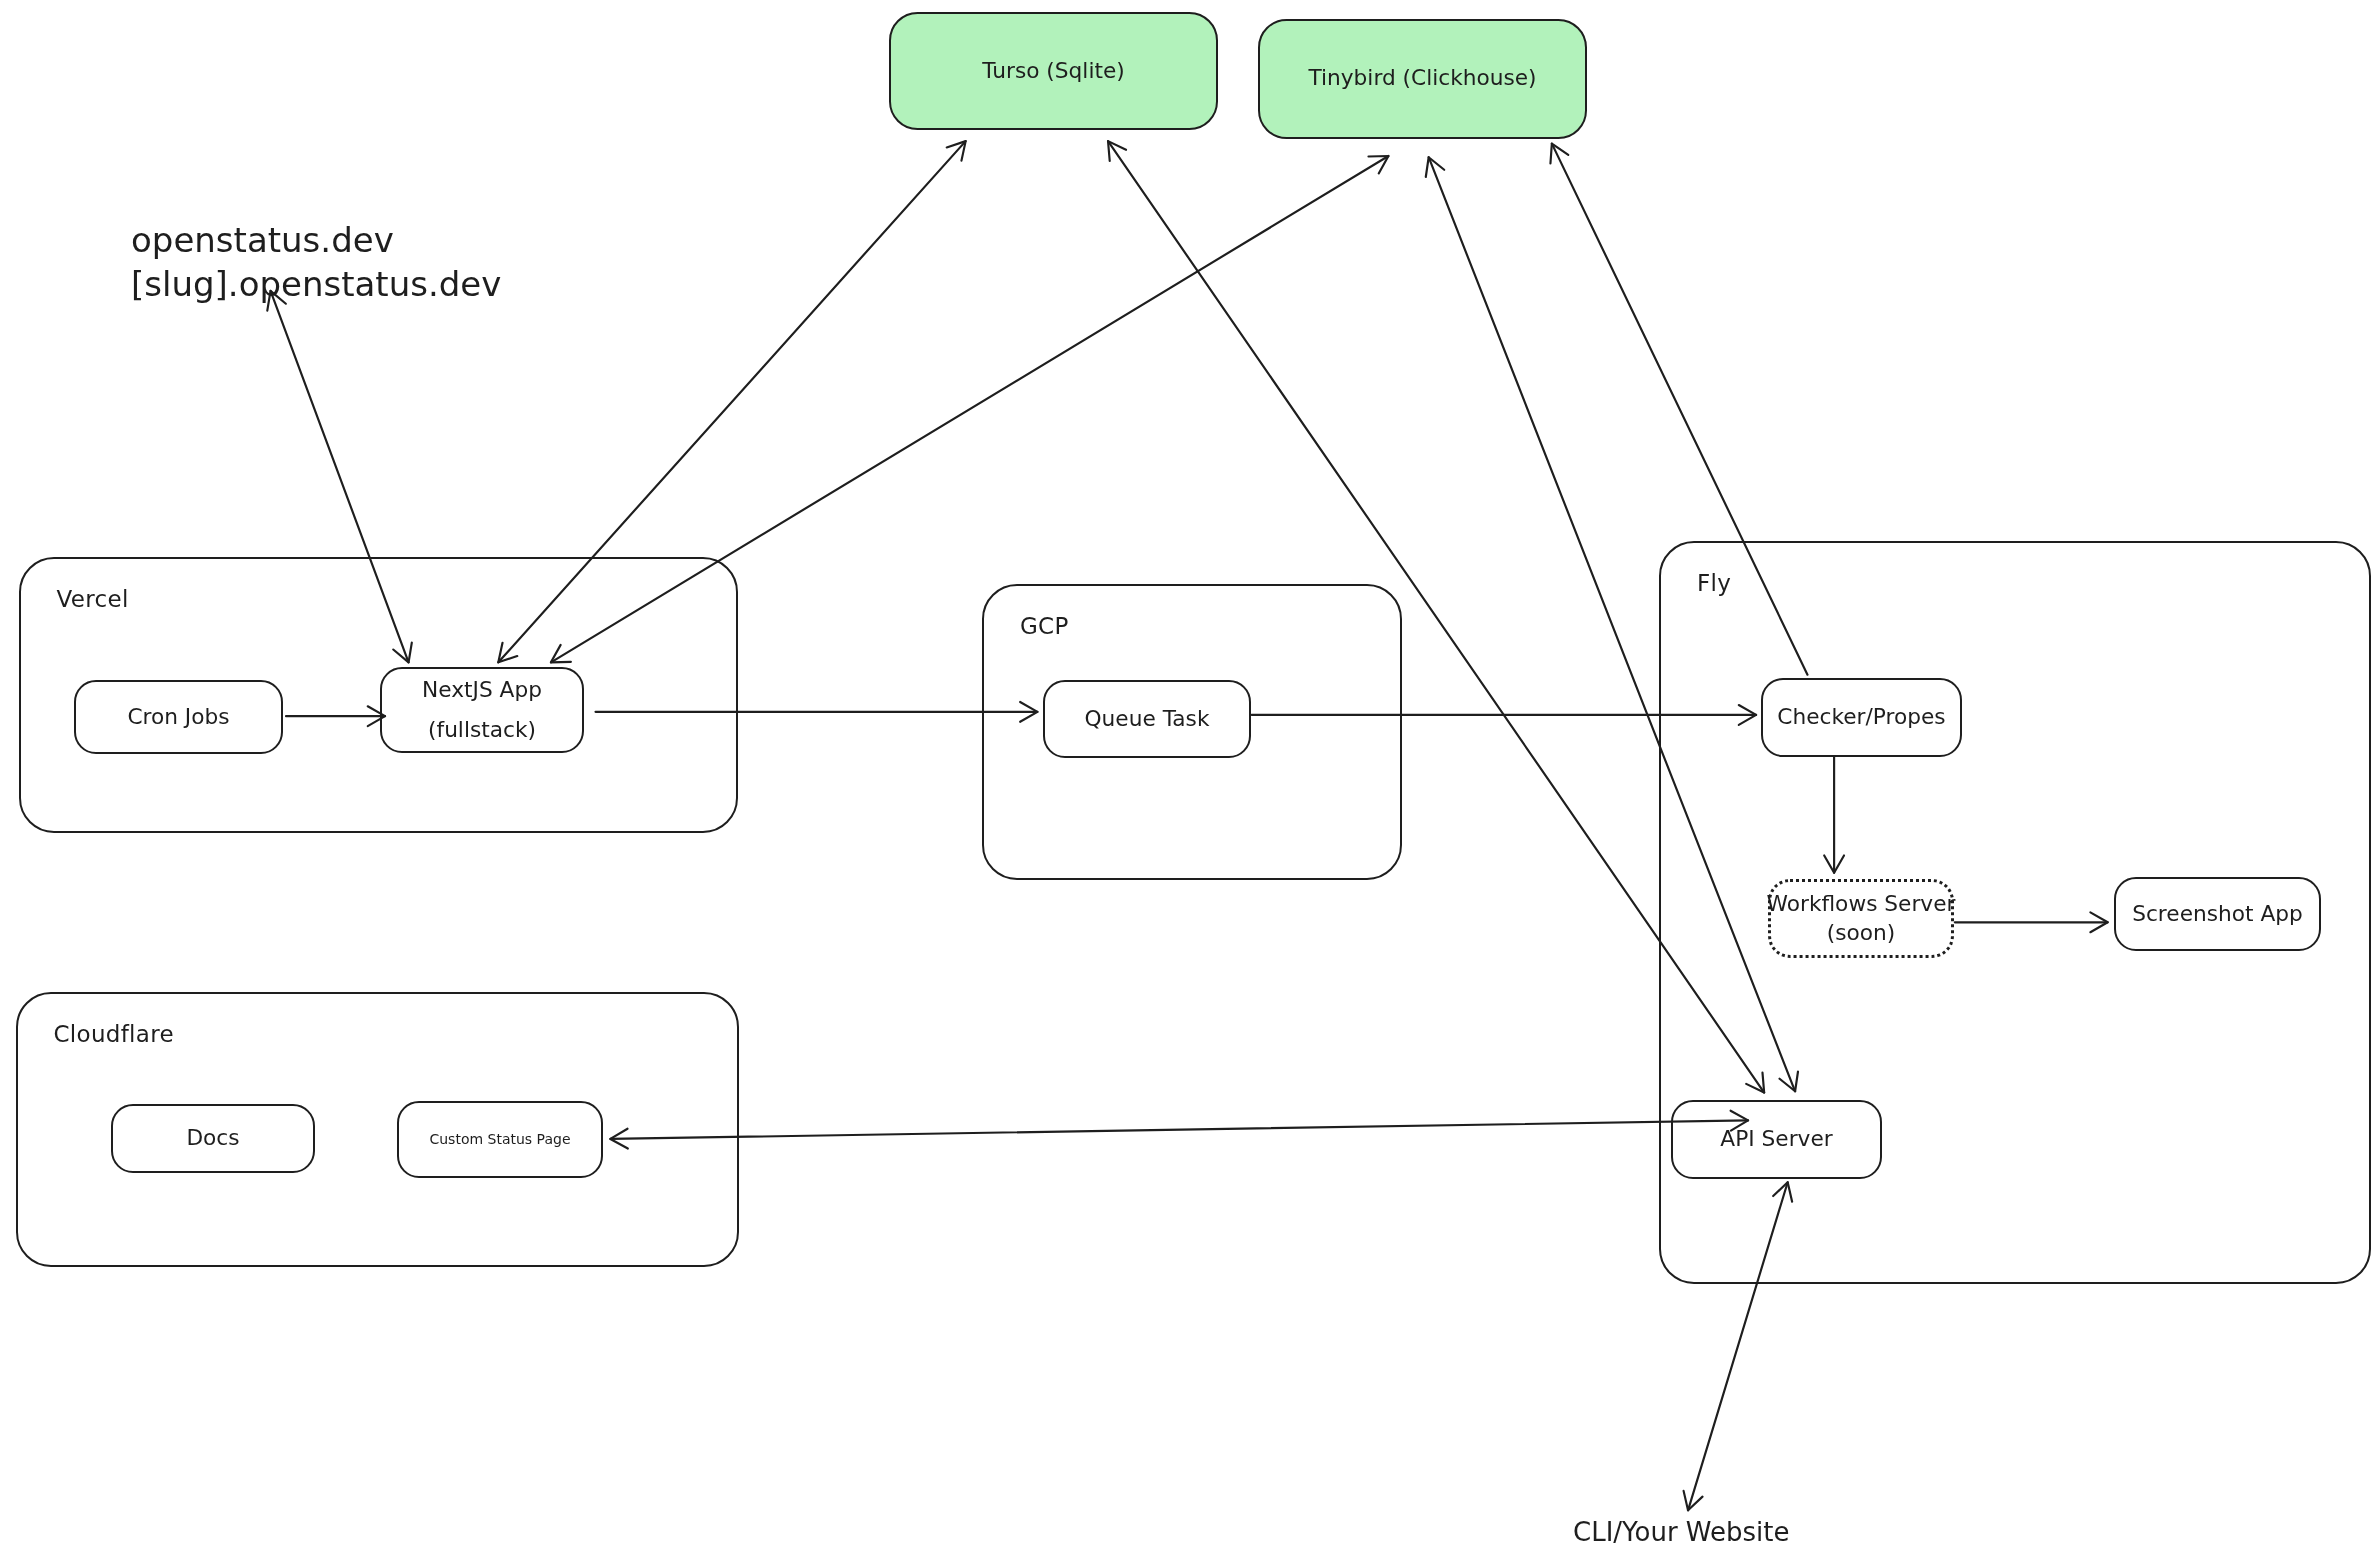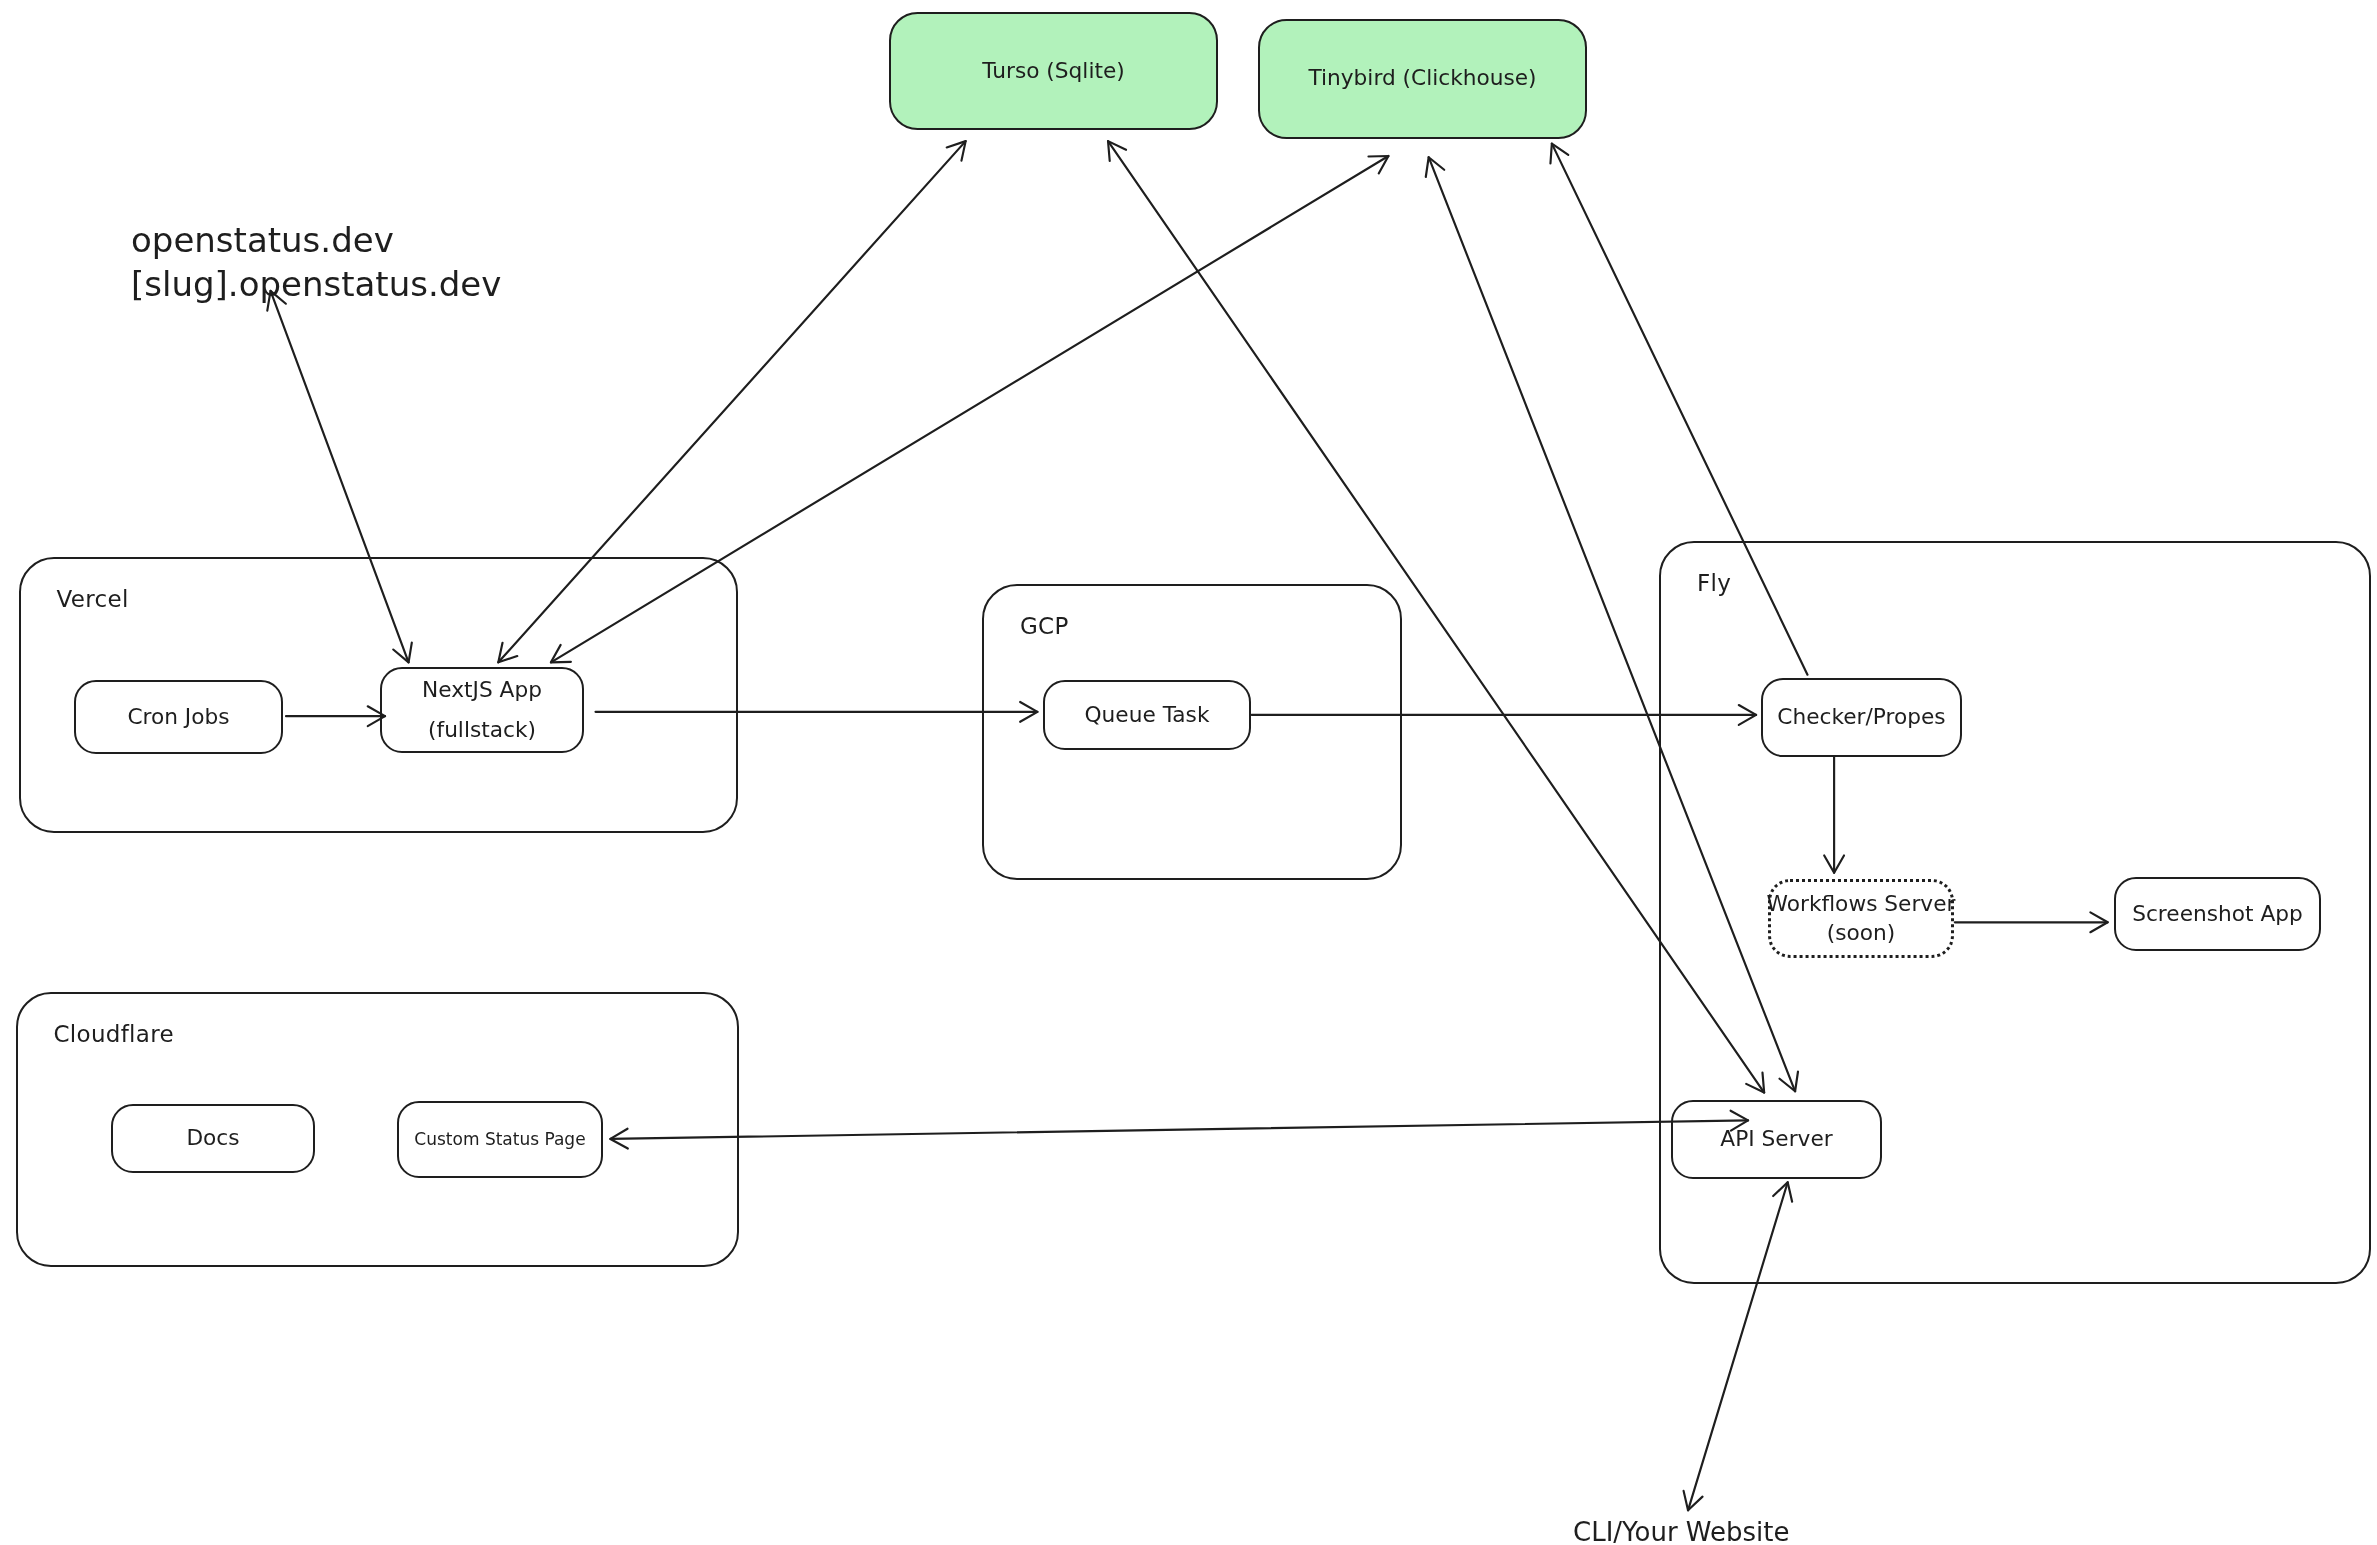--- a/index.html
+++ b/index.html
@@ -103,21 +103,21 @@
 
   <div class="node zt" style="left:74px;top:680px;width:209px;height:74px;">
     <span>Cron Jobs</span>
   </div>
 
   <div class="node zt" style="left:380px;top:667px;width:204px;height:86px;gap:12px;">
     <span>NextJS App</span>
     <span>(fullstack)</span>
   </div>
 
-  <div class="node zt" style="left:1043px;top:680px;width:208px;height:70px;">
+  <div class="node zt" style="left:1043px;top:680px;width:208px;height:78px;">
     <span>Queue Task</span>
   </div>
 
   <div class="node zt" style="left:1761px;top:678px;width:201px;height:79px;">
     <span>Checker/Propes</span>
   </div>
 
   <div class="node dotted zt" style="left:1768px;top:879px;width:186px;height:79px;">
     <span>Workflows Server</span>
     <span>(soon)</span>
@@ -128,21 +128,21 @@
   </div>
 
   <div class="node zt" style="left:1671px;top:1100px;width:211px;height:79px;">
     <span>API Server</span>
   </div>
 
   <div class="node zt" style="left:111px;top:1104px;width:204px;height:69px;">
     <span>Docs</span>
   </div>
 
-  <div class="node zt" style="left:397px;top:1101px;width:206px;height:77px;font-size:17px;">
+  <div class="node zt" style="left:397px;top:1101px;width:206px;height:77px;font-size:14px;">
     <span>Custom Status Page</span>
   </div>
 
   <div class="annotation" style="left:131px;top:218px;">
     <div>openstatus.dev</div>
     <div>[slug].openstatus.dev</div>
   </div>
 
   <div class="annotation small" style="left:1573px;top:1516px;">
     <div>CLI/Your Website</div>

